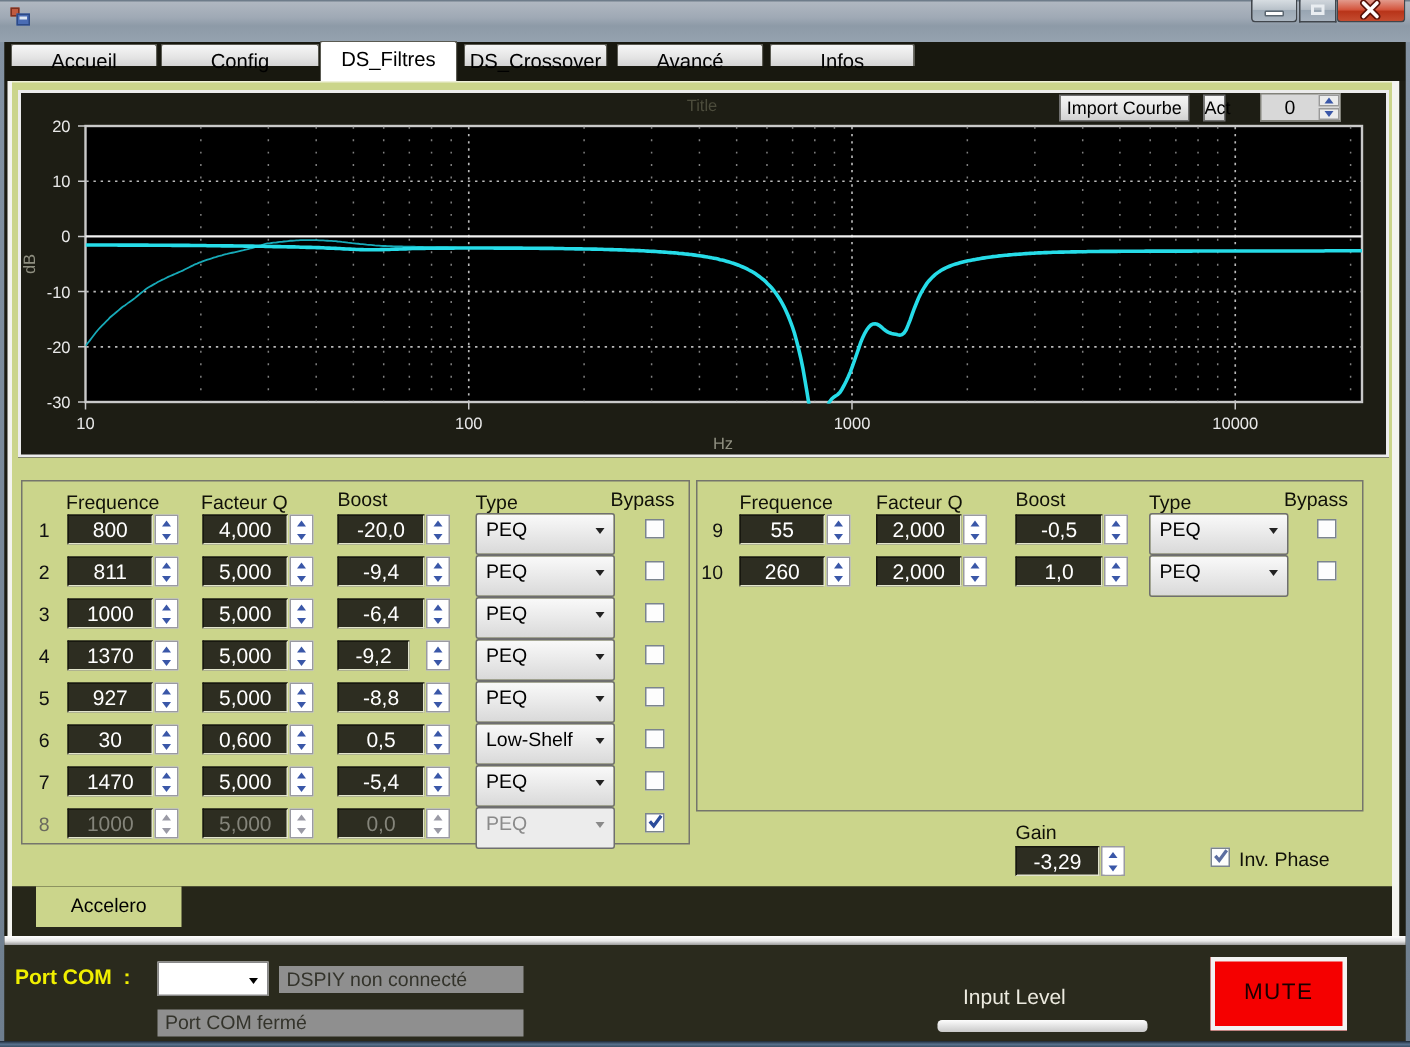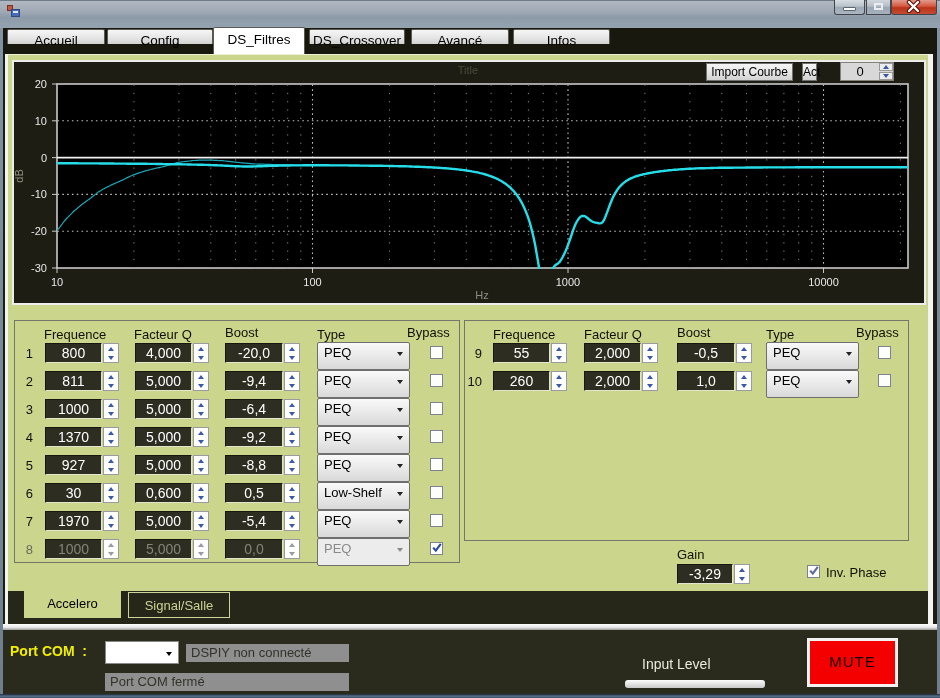--- a/index.html
+++ b/index.html
@@ -262,21 +262,21 @@
     </div>
     <div class="nb" style="left:135px;top:427px;width:57px;color:#ffffff">5,000</div>
     <div class="ud" style="left:193px;top:427px">
       <div class="udb">
         <i class="tu" style="border-bottom-color:#3a57a8"></i>
       </div>
       <div class="udb" style="top:10px">
         <i class="td" style="border-top-color:#3a57a8"></i>
       </div>
     </div>
-    <div class="nb" style="left:225px;top:427px;width:58px;color:#ffffff">-9,2</div>
+    <div class="nb" style="left:225px;top:427px;width:48px;color:#ffffff">-9,2</div>
     <div class="ud" style="left:284px;top:427px">
       <div class="udb">
         <i class="tu" style="border-bottom-color:#3a57a8"></i>
       </div>
       <div class="udb" style="top:10px">
         <i class="td" style="border-top-color:#3a57a8"></i>
       </div>
     </div>
     <div class="combo" style="left:317px;top:426px;width:93px;color:#000">PEQ<i class="ca" style="border-top-color:#222"></i></div>
     <div class="cb" style="left:430px;top:430px"></div>
@@ -334,21 +334,21 @@
       <div class="udb">
         <i class="tu" style="border-bottom-color:#3a57a8"></i>
       </div>
       <div class="udb" style="top:10px">
         <i class="td" style="border-top-color:#3a57a8"></i>
       </div>
     </div>
     <div class="combo" style="left:317px;top:482px;width:93px;color:#000">Low-Shelf<i class="ca" style="border-top-color:#222"></i></div>
     <div class="cb" style="left:430px;top:486px"></div>
 <div class="lbl" style="left:15px;top:514px;width:18px;text-align:right;color:#111">7</div>
-    <div class="nb" style="left:45px;top:511px;width:57px;color:#ffffff">1970</div>
+    <div class="nb" style="left:45px;top:511px;width:57px;color:#ffffff">1470</div>
     <div class="ud" style="left:103px;top:511px">
       <div class="udb">
         <i class="tu" style="border-bottom-color:#3a57a8"></i>
       </div>
       <div class="udb" style="top:10px">
         <i class="td" style="border-top-color:#3a57a8"></i>
       </div>
     </div>
     <div class="nb" style="left:135px;top:511px;width:57px;color:#ffffff">5,000</div>
     <div class="ud" style="left:193px;top:511px">
@@ -474,21 +474,20 @@
         <i class="td" style="border-top-color:#3a57a8"></i>
       </div>
     </div>
 <div class="cb" style="left:807px;top:565px">
       <svg width="12" height="12" viewBox="0 0 12 12">
         <path d="M2.2 5.6 L4.8 8.6 L9.8 1.8" fill="none" stroke="#5b6da0" stroke-width="2.2"></path>
       </svg>
     </div>
 <div class="hdr" style="left:826px;top:565px">Inv. Phase</div>
 <div class="abs" style="left:24px;top:591px;width:97px;height:27px;background:#cbd58b;font-size:13px;text-align:center;padding-top:5px;color:#000">Accelero</div>
-<div class="abs" style="left:128px;top:592px;width:102px;height:26px;border:1px solid #cfd49d;font-size:13px;text-align:center;padding-top:5px;color:#ccd295">Signal/Salle</div>
 <div class="abs" style="left:10px;top:643px;font-size:14px;font-weight:bold;color:#f0ef00">Port COM&nbsp; :</div>
 <div class="abs" style="left:105px;top:641px;width:74px;height:23px;background:#fff;border:1px solid #888">
       <i class="ca" style="border-top-color:#000;top:10px"></i>
     </div>
 <div class="abs" style="left:105px;top:673px;width:244px;height:18px;background:#8f8f8f;color:#33332b;font-size:13px;line-height:18px;padding-left:5px">Port COM fermé</div>
 <div class="abs" style="left:186px;top:644px;width:163px;height:18px;background:#8f8f8f;color:#33332b;font-size:13px;line-height:18px;padding-left:5px">DSPIY non connecté</div>
 <div class="abs" style="left:642px;top:656px;font-size:14px;color:#eceadf">Input Level</div>
 <div class="abs" style="left:625px;top:680px;width:140px;height:8px;border-radius:3px;background:linear-gradient(#fdfdfd,#c9c9c9)"></div>
 <div class="abs" style="left:807px;top:638px;width:91px;height:49px;background:#f50000;border:3px solid #f2f2f2;color:#1a0000;font-size:15px;letter-spacing:1px;text-align:center;line-height:42px">MUTE</div>
 </div>

